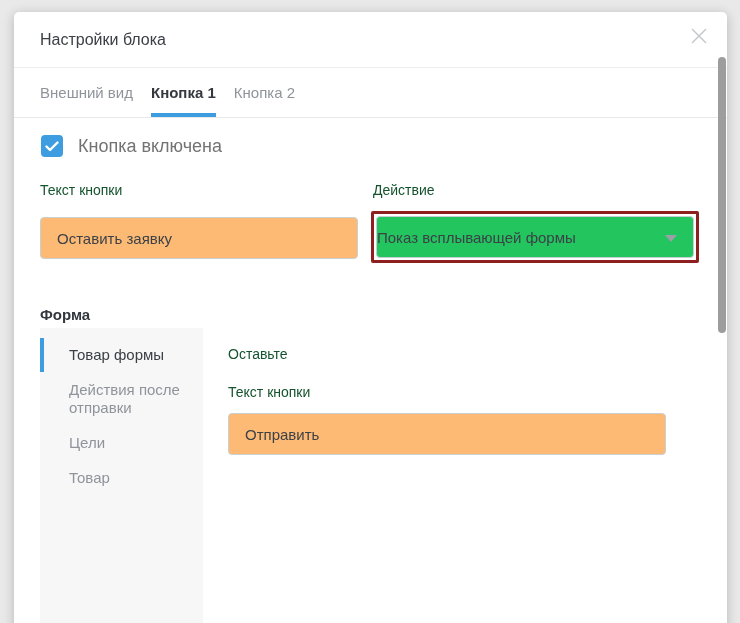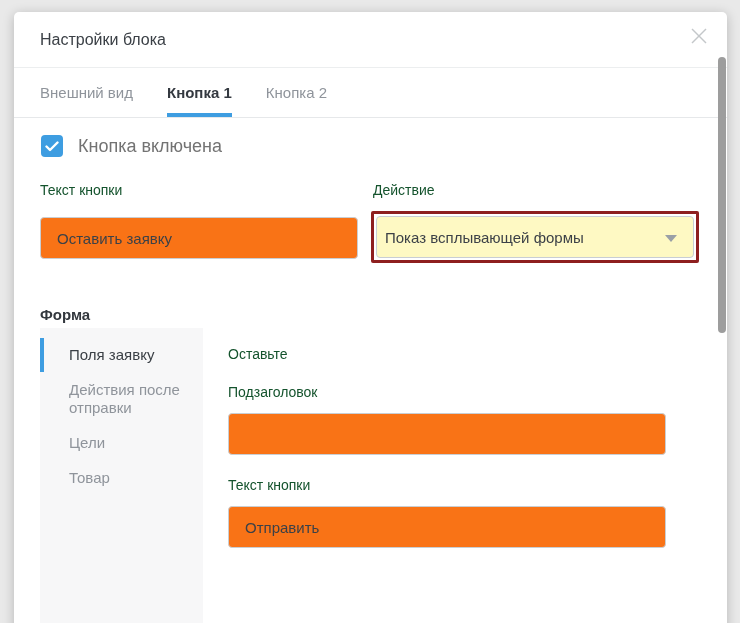--- a/index.html
+++ b/index.html
@@ -21,21 +21,21 @@
     padding:0 26px; border-bottom:1px solid #eceeef;
   }
   .dlg-title { font-size:16px; color:#3b4046; }
   .close-btn {
     position:absolute; right:17px; top:13px; width:22px; height:22px;
     display:flex; align-items:center; justify-content:center; cursor:pointer;
   }
   .close-btn svg { stroke:#c4c7ca; stroke-width:1.4; }
   
   .tabs {
-    display:flex; height:50px; padding:0 26px; gap:34px;
+    display:flex; height:50px; padding:0 26px; gap:18px;
     border-bottom:1px solid #e6e8ea;
   }
   .tab {
     display:flex; align-items:center; height:100%;
     font-size:15px; color:#8f949b; cursor:pointer;
     border-top:4px solid transparent; border-bottom:4px solid transparent;
   }
   .tab.active { color:#343940; font-weight:bold; border-bottom-color:var(--accent); }
   
   .checkbox-row {
@@ -46,32 +46,32 @@
     width:22px; height:22px; border-radius:4px; background:var(--accent);
     display:flex; align-items:center; justify-content:center; cursor:pointer;
   }
   .checkbox-label { font-size:18px; color:#737373; }
   
   .field-label { font-size:14px; color:#14532d; }
   .lbl-button-text { position:absolute; left:26px; top:170px; }
   .lbl-action     { position:absolute; left:359px; top:170px; }
   .text-input {
     width:100%; height:42px; border:1px solid #c9ced3; border-radius:4px;
-    background:#f97316; font-family:"Liberation Sans", sans-serif;
+    background:#fdba74; font-family:"Liberation Sans", sans-serif;
     font-size:15px; color:#3c4147; padding:0 16px; outline:none;
   }
   .input-button-text { position:absolute; left:26px; top:205px; width:318px; }
   .highlight-frame {
     position:absolute; left:357px; top:199px; width:328px; height:52px;
     border:3px solid var(--highlight); padding:2px; border-radius:2px;
   }
   .select-box {
     position:relative; width:100%; height:42px; border:1px solid #c9ced3;
-    border-radius:4px; background:#fef9c3; display:flex; align-items:center;
-    padding:0 8px; font-size:15px; color:#3c4147; cursor:pointer;
+    border-radius:4px; background:#22c55e; display:flex; align-items:center;
+    padding:0 0; font-size:15px; color:#3c4147; cursor:pointer;
   }
   .select-arrow {
     position:absolute; right:16px; top:18px; width:0; height:0;
     border-left:6px solid transparent; border-right:6px solid transparent;
     border-top:7px solid #9aa0a6;
   }
   
   .section-title { position:absolute; left:26px; top:294px; font-size:15px; font-weight:bold; color:#33383e; }
   .form-nav {
     position:absolute; left:26px; top:316px; width:163px; bottom:0;
@@ -132,33 +132,29 @@
   <div class="highlight-frame">
     <div class="select-box">
       <span>Показ всплывающей формы</span>
       <span class="select-arrow"></span>
     </div>
   </div>
 
   <div class="section-title">Форма</div>
 
   <div class="form-nav">
-    <div class="nav-item active">Поля заявку</div>
+    <div class="nav-item active">Товар формы</div>
     <div class="nav-item">Действия после отправки</div>
     <div class="nav-item">Цели</div>
     <div class="nav-item">Товар</div>
   </div>
 
   <div class="form-fields">
     <div class="field-group">
       <span class="field-label">Оставьте</span>
-    </div>
-    <div class="field-group">
-      <span class="field-label">Подзаголовок</span>
-      <input class="text-input" type="text" value="" style="">
     </div>
     <div class="field-group">
       <span class="field-label">Текст кнопки</span>
       <input class="text-input" type="text" value="Отправить" style="">
     </div>
   </div>
 
   <div class="scrollbar-thumb"></div>
 
 </div>

